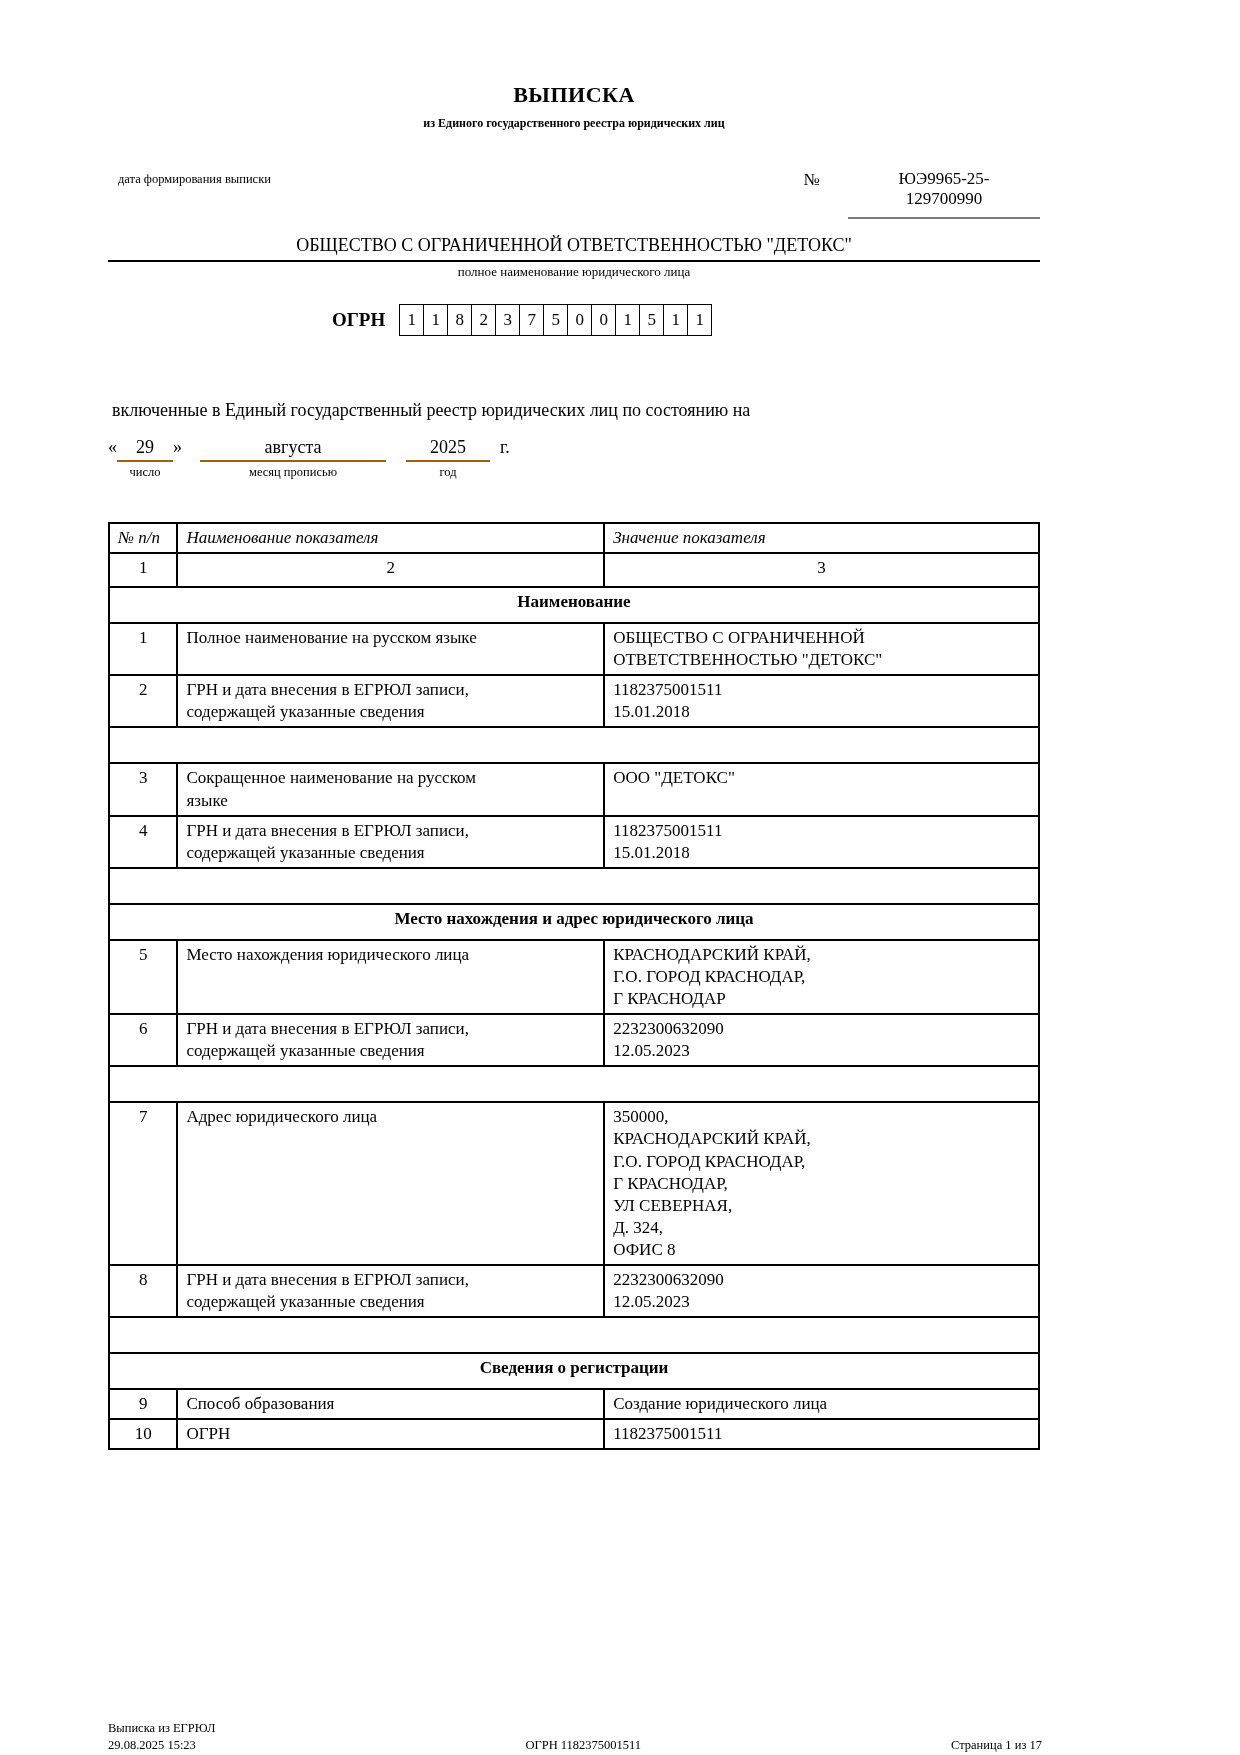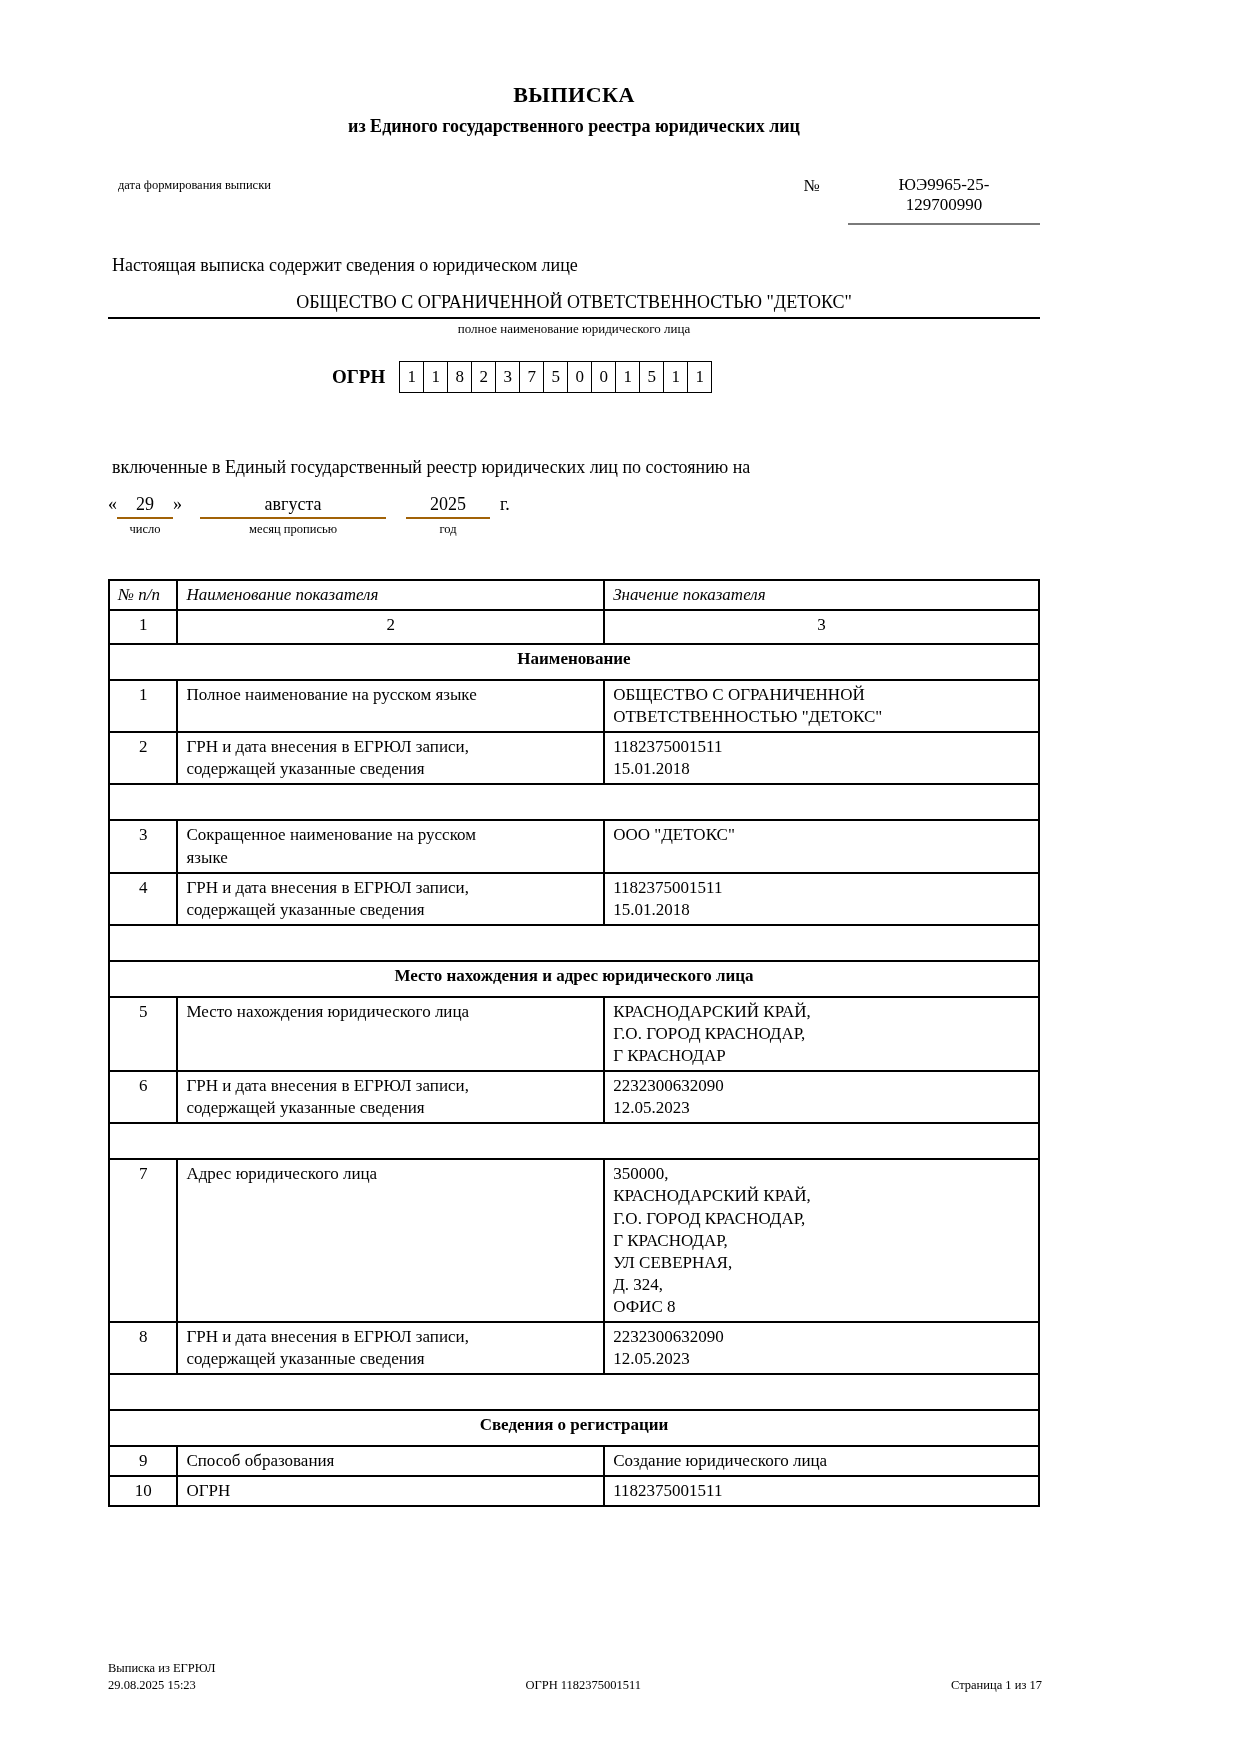--- a/index.html
+++ b/index.html
@@ -9,21 +9,21 @@
     width:1240px; height:1755px;
     margin:0 auto;
     background:#ffffff;
     color:#000;
     font-family:"Liberation Serif","DejaVu Serif",serif;
     font-size:17px;
     padding:82px 200px 0 108px;
     overflow:hidden;
   }
   .title { text-align:center; font-size:22px; font-weight:bold; letter-spacing:.5px; }
-  .subtitle { text-align:center; font-size:18px; font-weight:bold; margin-top:8px; }
+  .subtitle { text-align:center; font-size:12px; font-weight:bold; margin-top:8px; }
 
   .hdr-row { display:flex; justify-content:space-between; margin-top:38px; }
   .hdr-date-box { width:204px; min-height:50px; border-bottom:2px solid #7a7a7a; padding-left:52px; font-size:17px; }
   .hdr-num-group { display:flex; align-items:flex-start; }
   .hdr-num-sign { margin-right:28px; margin-top:1px; }
   .hdr-num-box { width:192px; min-height:50px; border-bottom:2px solid #7a7a7a; text-align:center; }
   .hdr-caption { font-size:12.5px; padding-left:10px; margin-top:3px; }
 
   .intro-line { margin-top:30px; font-size:18px; padding-left:4px; }
   .company-line { border-bottom:2px solid #000; text-align:center; font-size:18px; padding-bottom:4px; margin-top:16px; }
@@ -57,21 +57,21 @@
   table.egrul th { font-weight:normal; text-align:left; height:23px; vertical-align:middle;font-style:italic; }
   col.c-num { width:68px; }
   col.c-name { width:424px; }
   col.c-val { width:432px; }
   td.colnum { text-align:center; height:34px; vertical-align:middle; }
   td.section { text-align:center; font-weight:bold; height:36px; vertical-align:middle;margin-left:10px; }
   td.spacer { height:36px; }
   td.num { text-align:center; }
   td.name, td.val { white-space:pre-line; }
 
-  .footer { position:absolute; top:1660px; left:108px; right:198px; display:flex; justify-content:space-between; align-items:flex-end; font-size:12.5px; line-height:1.35; }
+  .footer { position:absolute; top:1720px; left:108px; right:198px; display:flex; justify-content:space-between; align-items:flex-end; font-size:12.5px; line-height:1.35; }
   .footer .f-center, .footer .f-right { padding-bottom:0; }
 </style>
 </head>
 <body>
 
 <div class="page">
 
   <div class="title">ВЫПИСКА</div>
   <div class="subtitle">из Единого государственного реестра юридических лиц</div>
 
@@ -81,21 +81,20 @@
     </div>
     <div class="hdr-num-group">
       <div class="hdr-num-sign">№</div>
       <div class="hdr-num-box">
         <div>ЮЭ9965-25-</div>
         <div>129700990</div>
       </div>
     </div>
   </div>
 
-  <div class="intro-line">Настоящая выписка содержит сведения о юридическом лице</div>
 
   <div class="company-line">ОБЩЕСТВО С ОГРАНИЧЕННОЙ ОТВЕТСТВЕННОСТЬЮ "ДЕТОКС"</div>
   <div class="company-caption">полное наименование юридического лица</div>
 
   <div class="ogrn-row">
     <div class="ogrn-label">ОГРН</div>
     <div class="ogrn-boxes">
         <div class="ogrn-cell">1</div>
         <div class="ogrn-cell">1</div>
         <div class="ogrn-cell">8</div>

